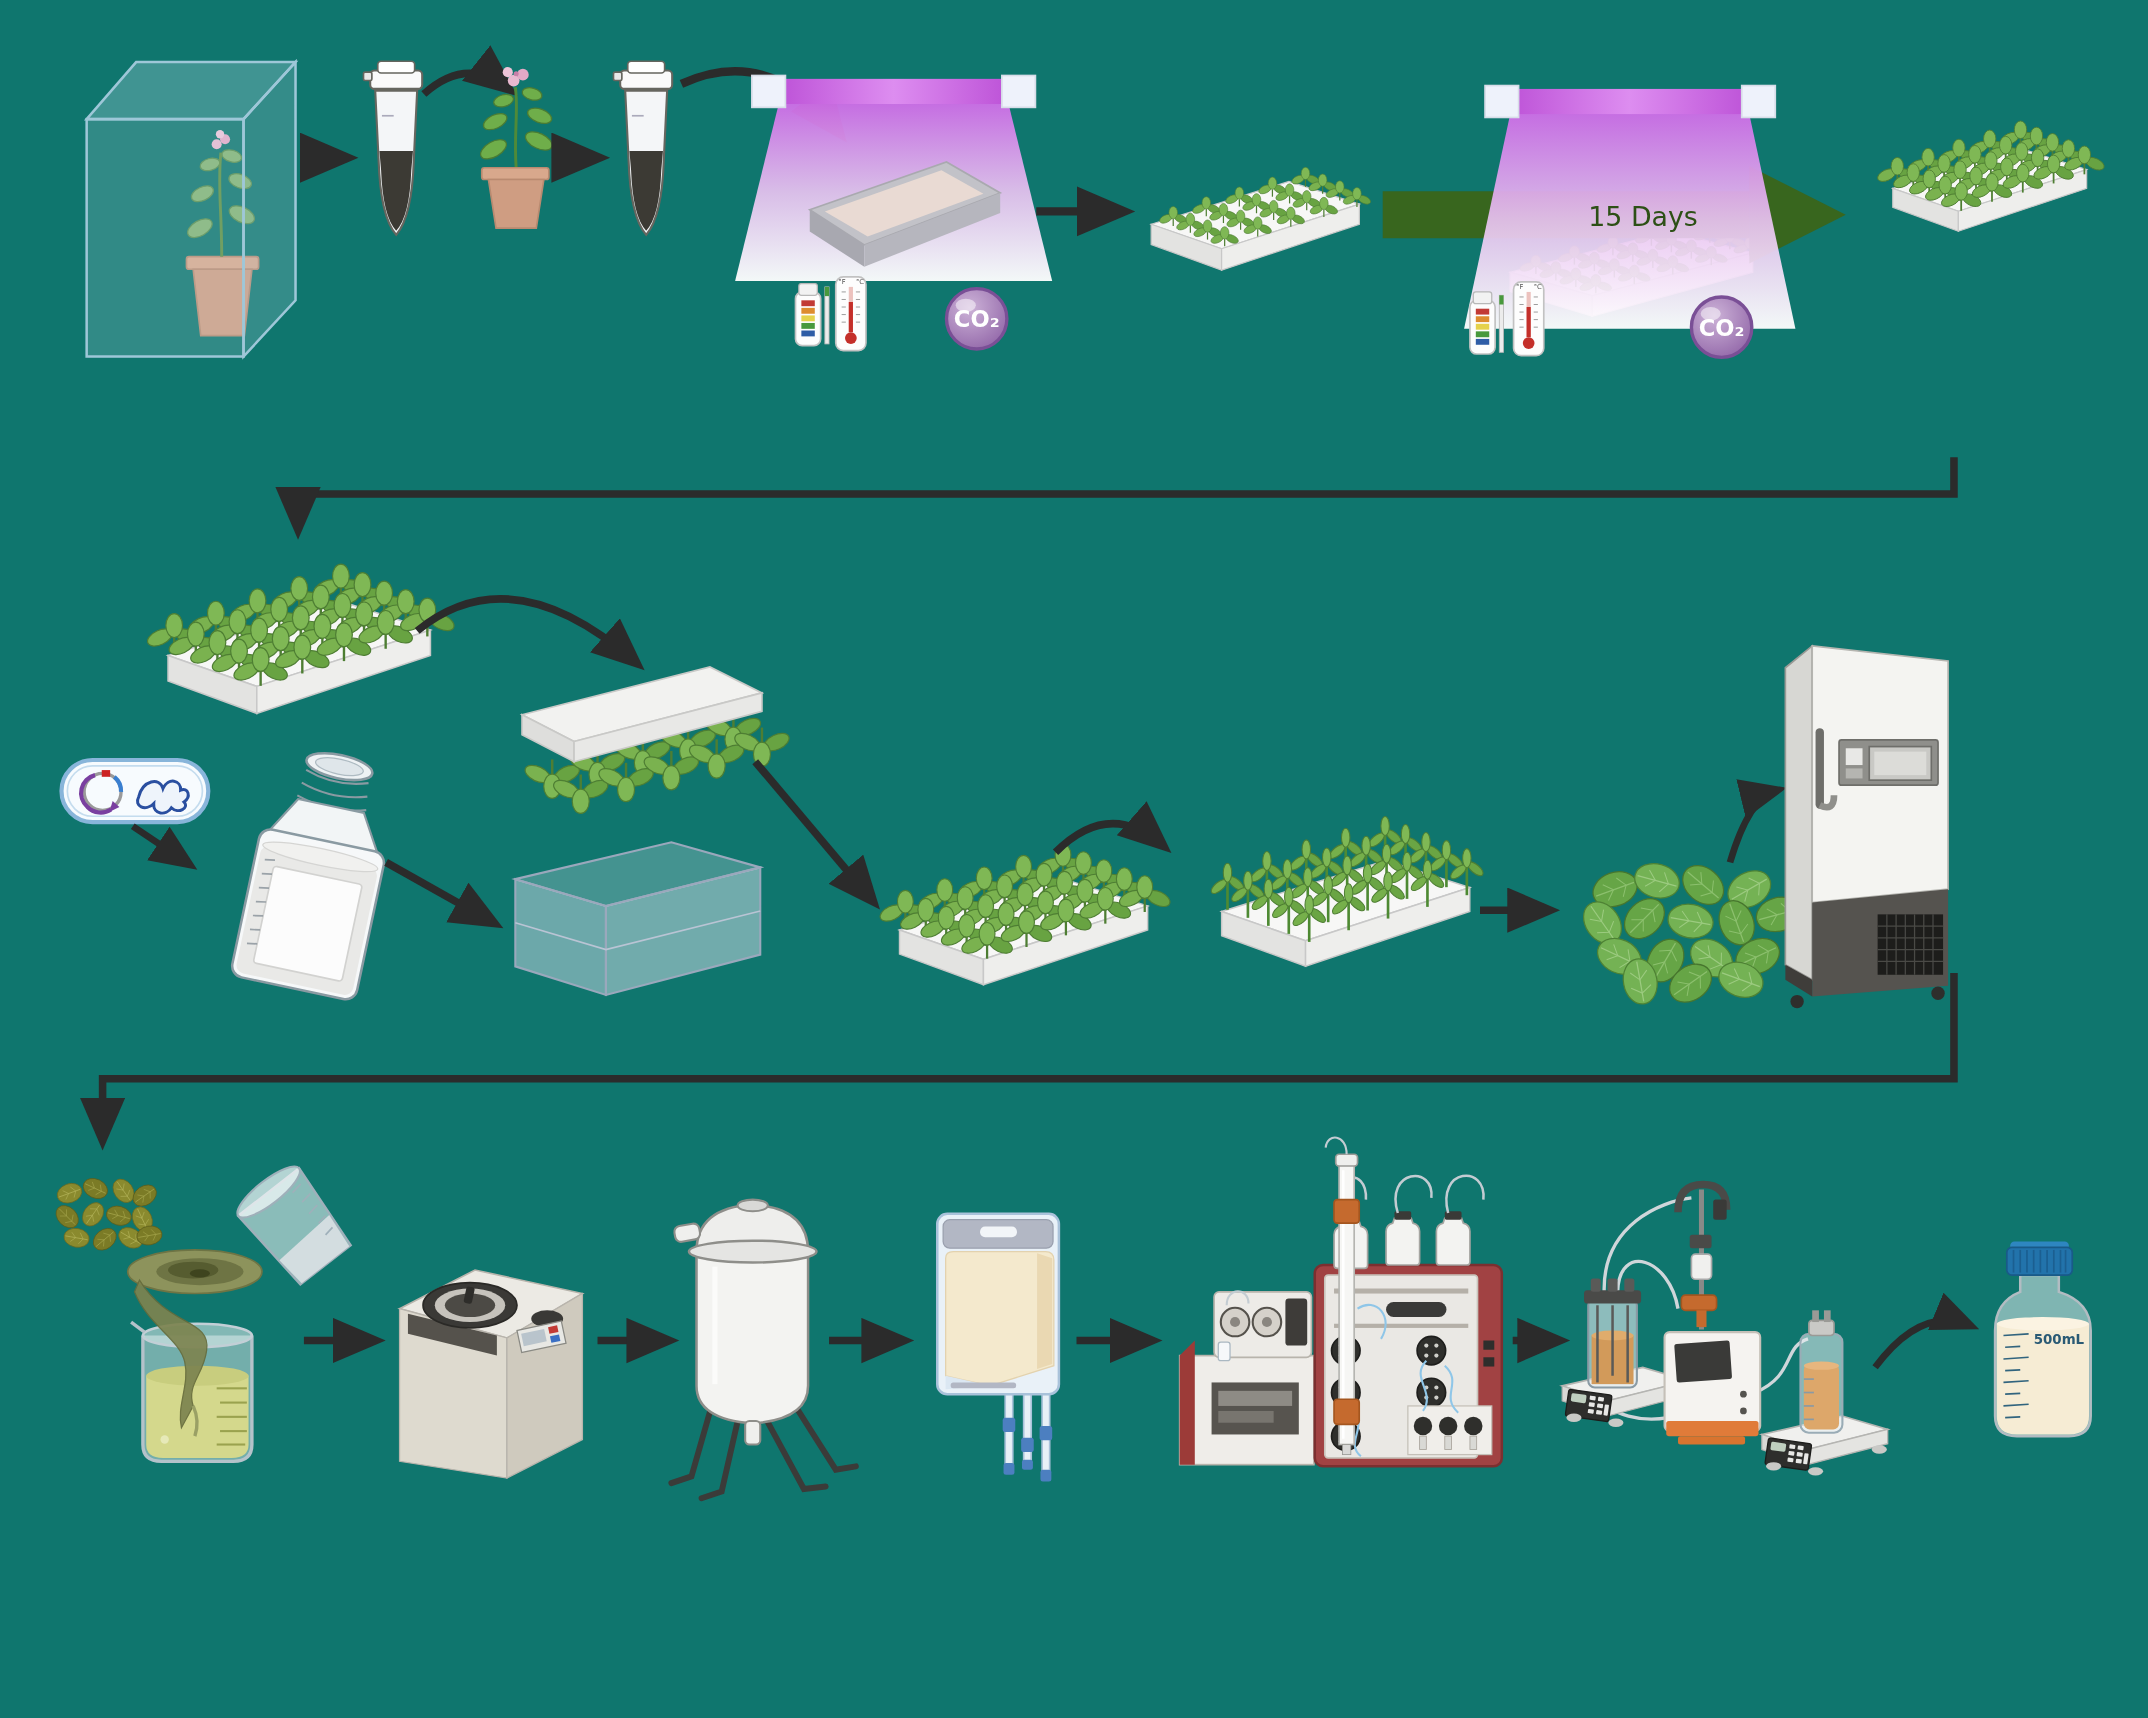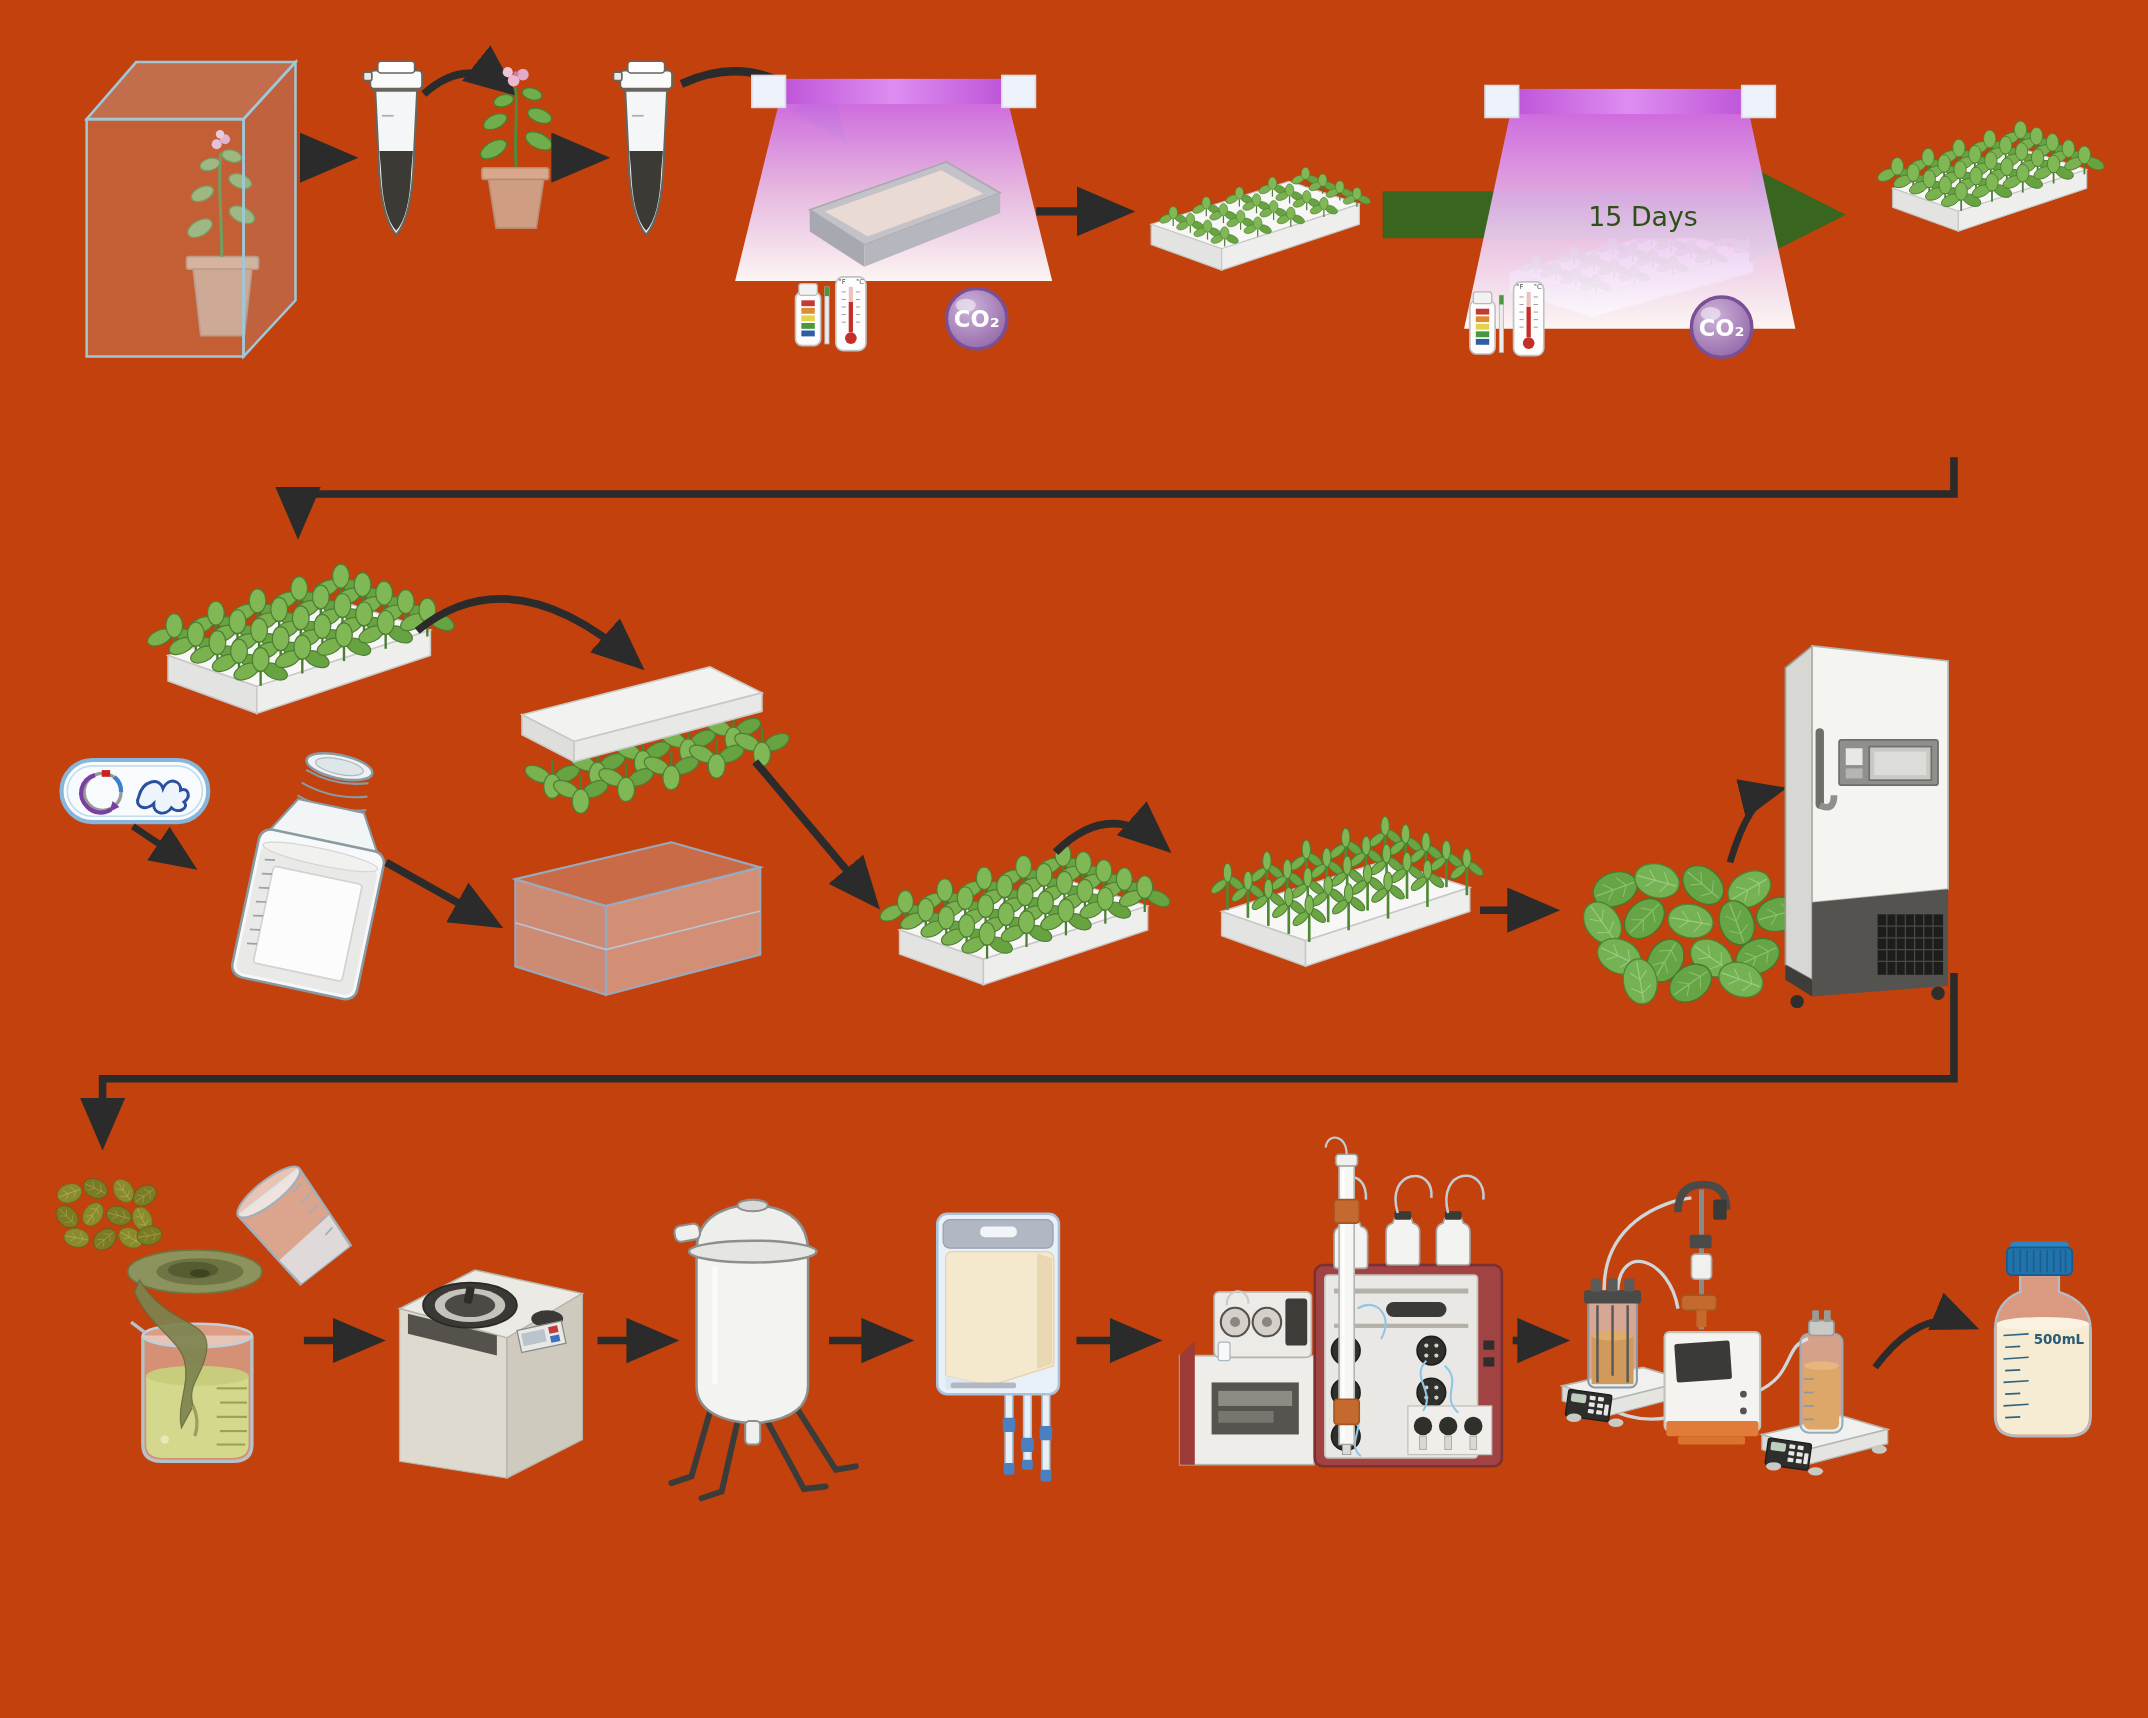--- a/index.html
+++ b/index.html
@@ -1,16 +1,16 @@
 <!DOCTYPE html>
 <html style="font-size:13.4px"><head>
 <meta charset="utf-8">
 <style>
   html,body{margin:0;padding:0;background:#000;}
-  .stage{width:2148px;height:1718px;position:relative;background:#c2410c;}
+  .stage{width:2148px;height:1718px;position:relative;background:#0f766e;}
   svg{display:block;}
   text{font-family:"DejaVu Sans","Liberation Sans",sans-serif;}
 </style>
 </head>
 <body>
 
 <div class="stage">
 <svg width="2148" height="1718" viewBox="0 0 2560 2048">
   <defs>
     <marker id="ah" markerWidth="9" markerHeight="8" refX="5.5" refY="3" orient="auto" markerUnits="strokeWidth">

